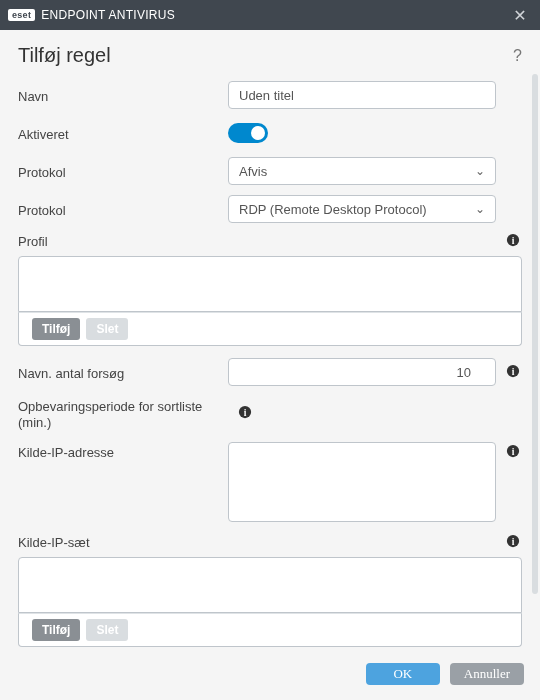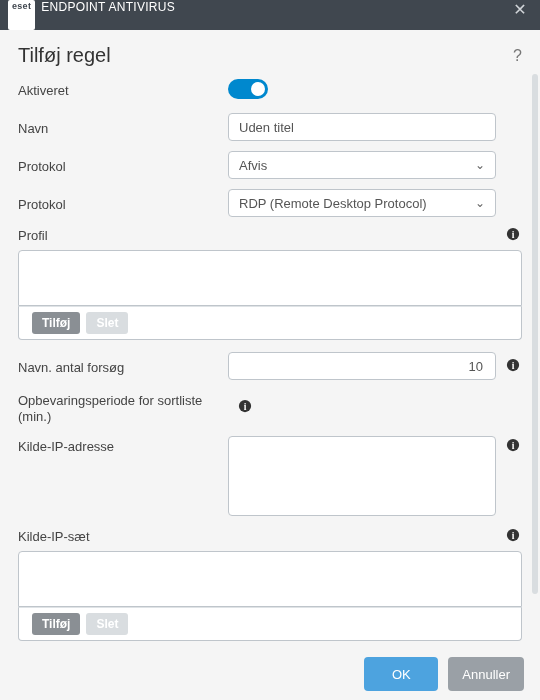--- a/index.html
+++ b/index.html
@@ -10,20 +10,21 @@
     height: 700px;
     overflow: hidden;
     font-size: 13px;
     color: #333;
   }
   .titlebar {
     background: #40474f;
     color: #fff;
     height: 30px;
     display: flex;
+    align-items: center;
     padding: 0 8px;
     font-size: 12px;
     letter-spacing: .3px;
   }
   .titlebar .logo {
     background:#fff;
     color:#40474f;
     font-weight:bold;
     font-size:9px;
     padding:1px 4px;
@@ -33,21 +34,21 @@
   .titlebar .title { flex:1; font-weight:500; }
   .titlebar .close {
     width:24px; text-align:center; font-size:16px; color:#d0d4d8; cursor:pointer;
   }
   .content {
     padding: 14px 18px 0 18px;
     height: 618px;
     overflow:hidden;
     position:relative;
   }
-  .header-row { display:flex; align-items:center; margin-bottom:8px; }
+  .header-row { display:flex; align-items:center; margin-bottom:14px; }
   .header-row h1 { font-size:20px; font-weight:400; color:#333; flex:1; }
   .help-icon { font-size:16px; color:#777; cursor:pointer; }
   .form-row {
     display:flex;
     align-items:center;
     margin-bottom:10px;
     min-height:28px;
     position:relative;
   }
   .form-row.align-top { align-items:flex-start; }
@@ -62,21 +63,21 @@
   .text-input, .select-input, .num-input {
     width:100%;
     height:28px;
     border:1px solid #bfc5cb;
     border-radius:4px;
     padding:0 10px;
     font-size:13px;
     color:#555;
     background:#fff;
   }
-  .num-input { text-align:right; padding-right:12px; }
+  .num-input { text-align:right; padding-right:24px; }
   .select-input {
     display:flex; align-items:center; justify-content:space-between;
     cursor:pointer;
   }
   .select-input .chev { color:#666; font-size:12px; }
   
   .toggle {
     width:40px; height:20px; background:#0088ce; border-radius:10px; position:relative; cursor:pointer;
   }
   .toggle .knob {
@@ -139,27 +140,28 @@
     height:52px;
     display:flex;
     justify-content:flex-end;
     align-items:center;
     gap:10px;
     padding: 0 16px;
     background:#f5f5f5;
   }
   .btn {
     min-width:74px;
-    height:34px;
+    height:22px;
     border-radius:4px;
     border:none;
     font-size:13px;
     color:#fff;
     cursor:pointer;
     padding:0 14px;
+    font-family:Liberation Serif, serif;
   }
   .btn-primary { background:#4da3df; }
   .btn-secondary { background:#9aa0a6; }
   .scroll-indicator {
     position:absolute;
     right:2px;
     top:44px;
     width:6px;
     height:560px;
     background:transparent;
@@ -178,33 +180,33 @@
 </div>
 
 <div class="content">
 
   <div class="header-row">
     <h1>Tilføj regel</h1>
     <span class="help-icon">?</span>
   </div>
 
   <div class="form-row">
+    <div class="label">Navn</div>
+    <div class="field">
+      <input class="text-input" value="Uden titel" style="">
+    </div>
+    <div class="info-spacer"></div>
+  </div>
+
+  <div class="form-row">
     <div class="label">Aktiveret</div>
     <div class="field">
       <div class="toggle">
           <div class="knob"></div>
         </div>
-    </div>
-    <div class="info-spacer"></div>
-  </div>
-
-  <div class="form-row">
-    <div class="label">Navn</div>
-    <div class="field">
-      <input class="text-input" value="Uden titel" style="">
     </div>
     <div class="info-spacer"></div>
   </div>
 
   <div class="form-row">
     <div class="label">Protokol</div>
     <div class="field">
       <div class="select-input">
         <span>Afvis</span>
         <span class="chev">⌄</span>

